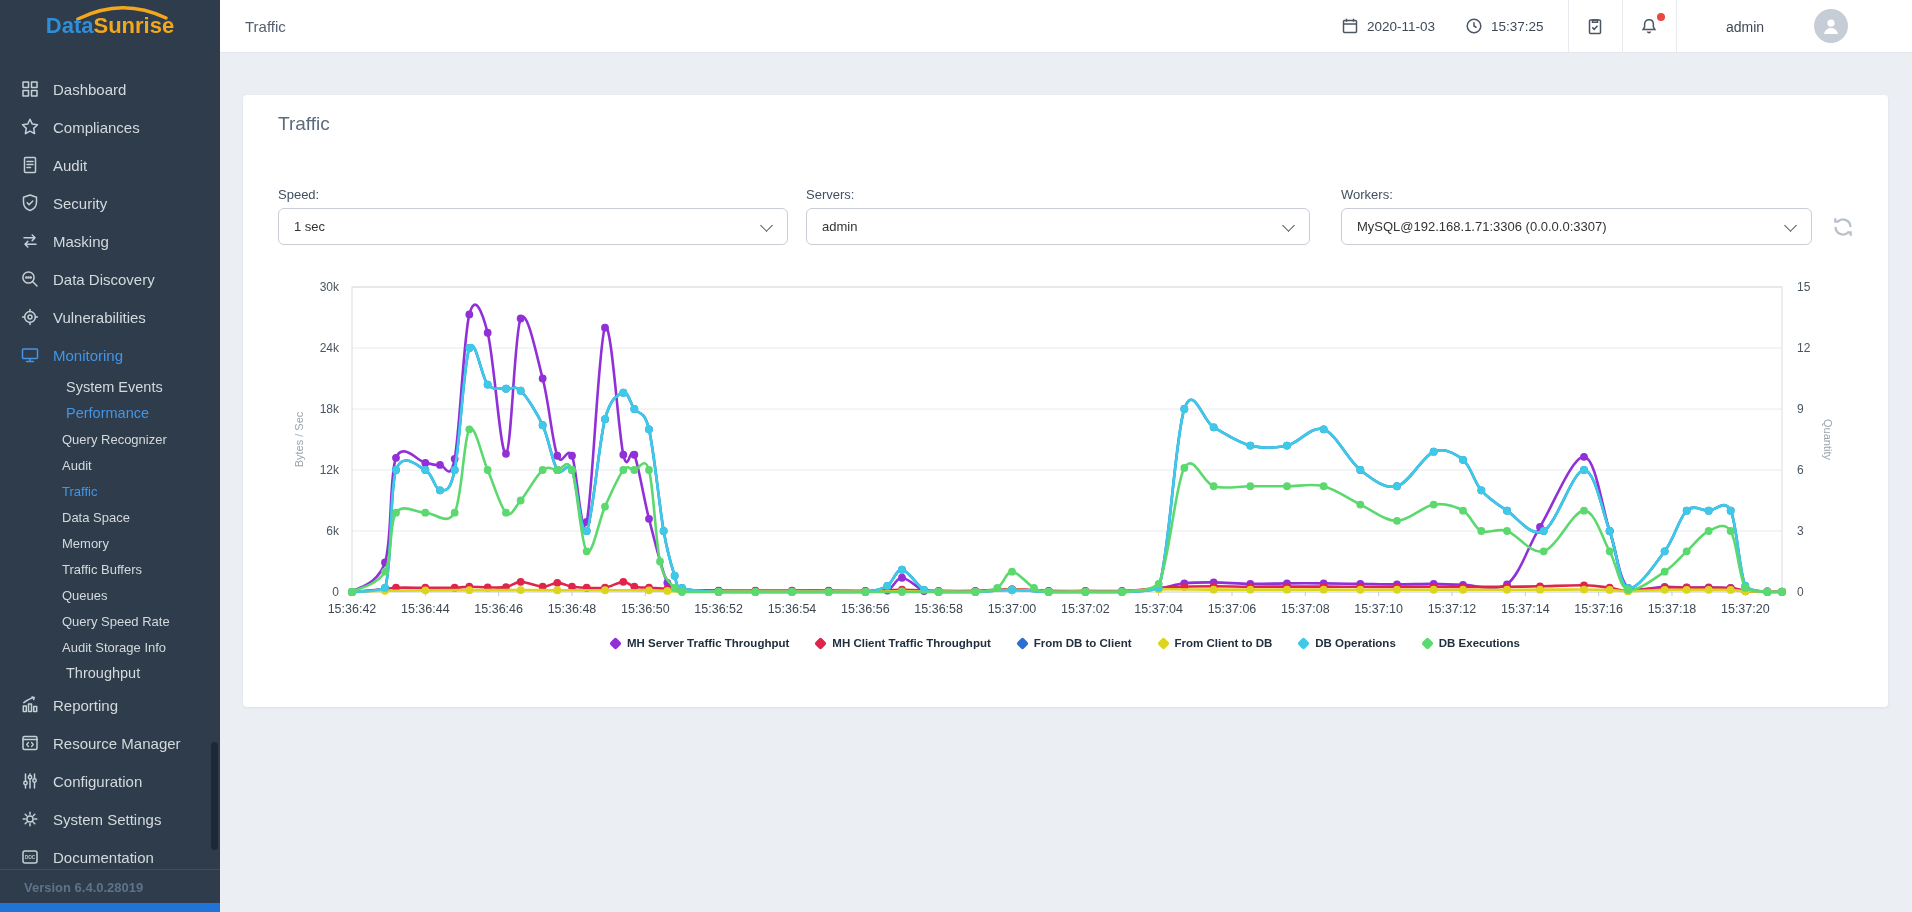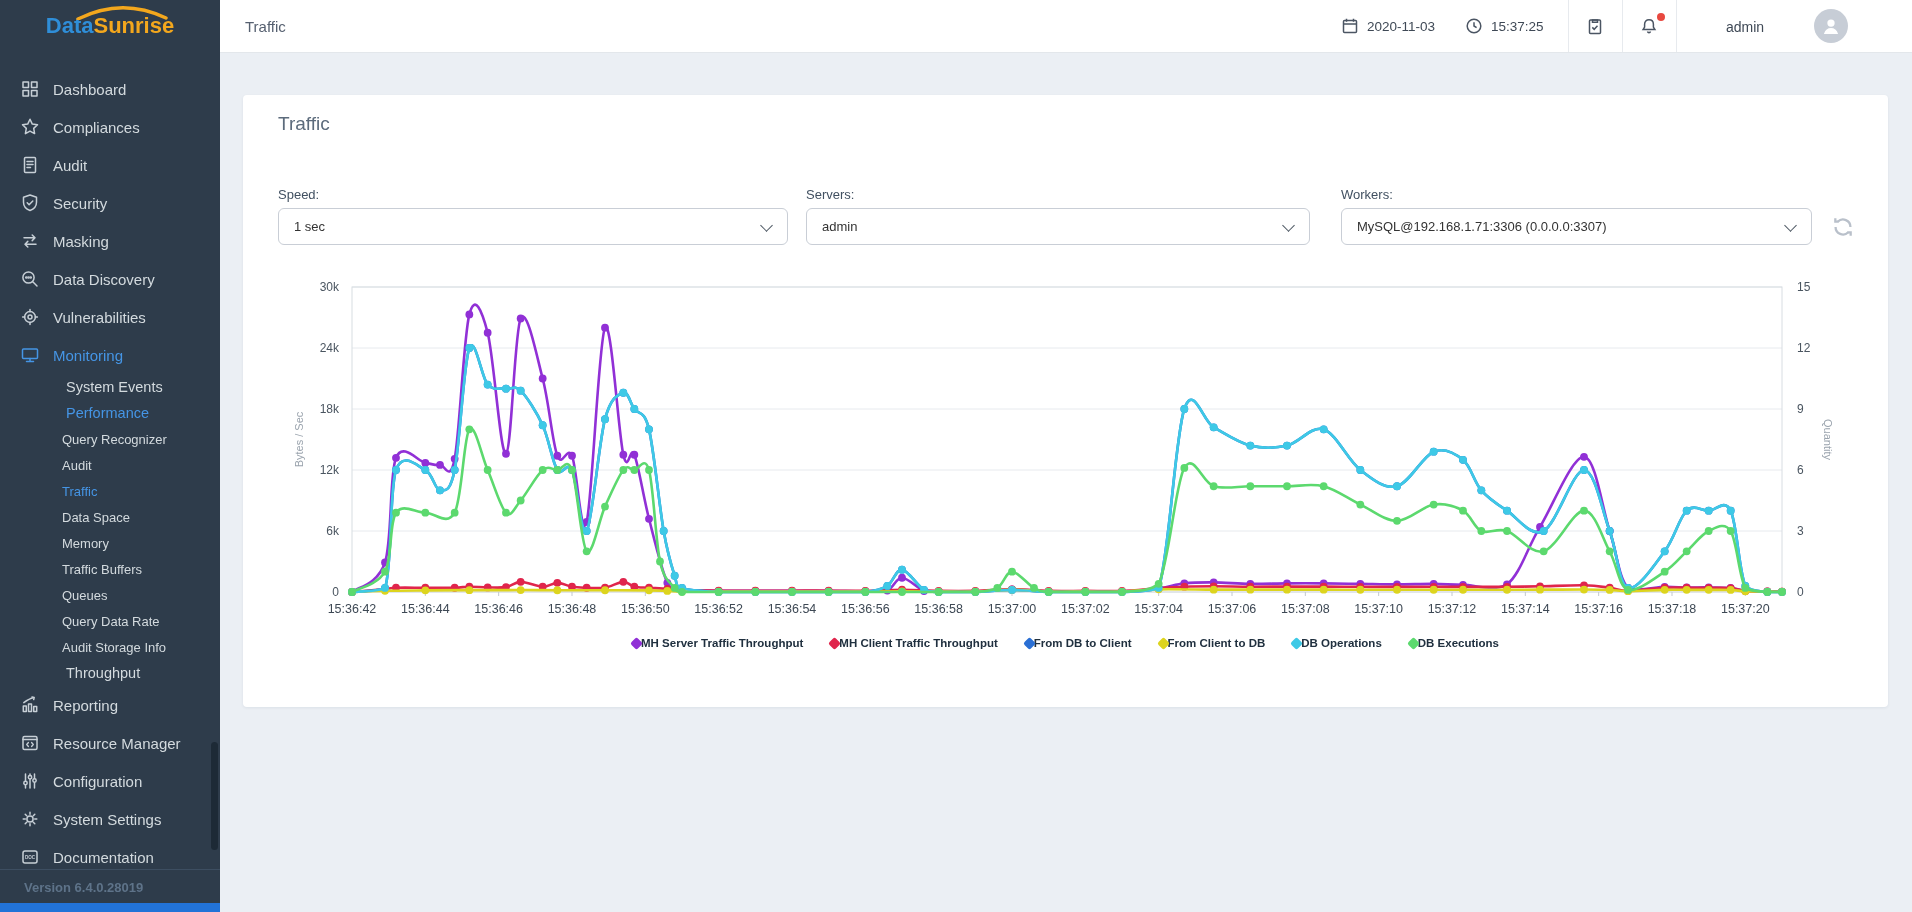--- a/index.html
+++ b/index.html
@@ -32,21 +32,21 @@
   
   .card{position:absolute;left:243px;top:95px;width:1645px;height:612px;background:#fff;border-radius:4px;box-shadow:0 1px 3px rgba(40,60,90,.08)}
   .card-title{position:absolute;left:35px;top:18px;font-size:19px;color:#5c6b7c}
   .ctl-label{position:absolute;top:92px;font-size:13px;font-weight:normal;color:#415061}
   .select{position:absolute;top:113px;height:37px;background:#fff;border:1px solid #c9ced6;border-radius:6px;box-sizing:border-box;cursor:pointer}
   .select .val{position:absolute;left:15px;top:10px;font-size:13px;color:#333}
   .chev{position:absolute;right:16px;top:12px;width:8px;height:8px;border-right:1.8px solid #4a5560;border-bottom:1.8px solid #4a5560;transform:rotate(45deg)}
   .refresh{position:absolute;left:1588px;top:120px;width:24px;height:24px;color:#b9c0ca;cursor:pointer}
   .chart-wrap{position:absolute;left:0;top:180px;width:1645px;height:356px}
   .legend{position:absolute;left:0;top:542px;width:100%;display:flex;justify-content:center;gap:27px}
-  .li{display:flex;align-items:center;gap:0;font-size:11.5px;font-weight:bold;color:#20303f;cursor:pointer}
+  .li{display:flex;align-items:center;gap:7px;font-size:11.5px;font-weight:bold;color:#20303f;cursor:pointer}
   .li .mk{width:9px;height:9px;transform:rotate(45deg);border-radius:2px;flex:0 0 auto}
   svg text{font-family:"Liberation Sans",sans-serif}
 </style>
 </head>
 <body>
 
 <div class="sidebar">
   <div class="logo">
     <span class="logo-data">Data</span>
       <span class="logo-sunrise">Sunrise</span>
@@ -137,21 +137,21 @@
       <div class="mi mi-3">
         <span>Memory</span>
       </div>
       <div class="mi mi-3">
         <span>Traffic Buffers</span>
       </div>
       <div class="mi mi-3">
         <span>Queues</span>
       </div>
       <div class="mi mi-3">
-        <span>Query Data Rate</span>
+        <span>Query Speed Rate</span>
       </div>
       <div class="mi mi-3">
         <span>Audit Storage Info</span>
       </div>
       <div class="mi mi-2">
         <span>Throughput</span>
       </div>
       <div class="mi mi-1">
         <span class="ico"><svg width="20" height="20" viewBox="0 0 20 20" fill="none" stroke="currentColor" stroke-width="1.5" stroke-linecap="round" stroke-linejoin="round">
             <rect x="3.3" y="11" width="3" height="5.6"></rect>

